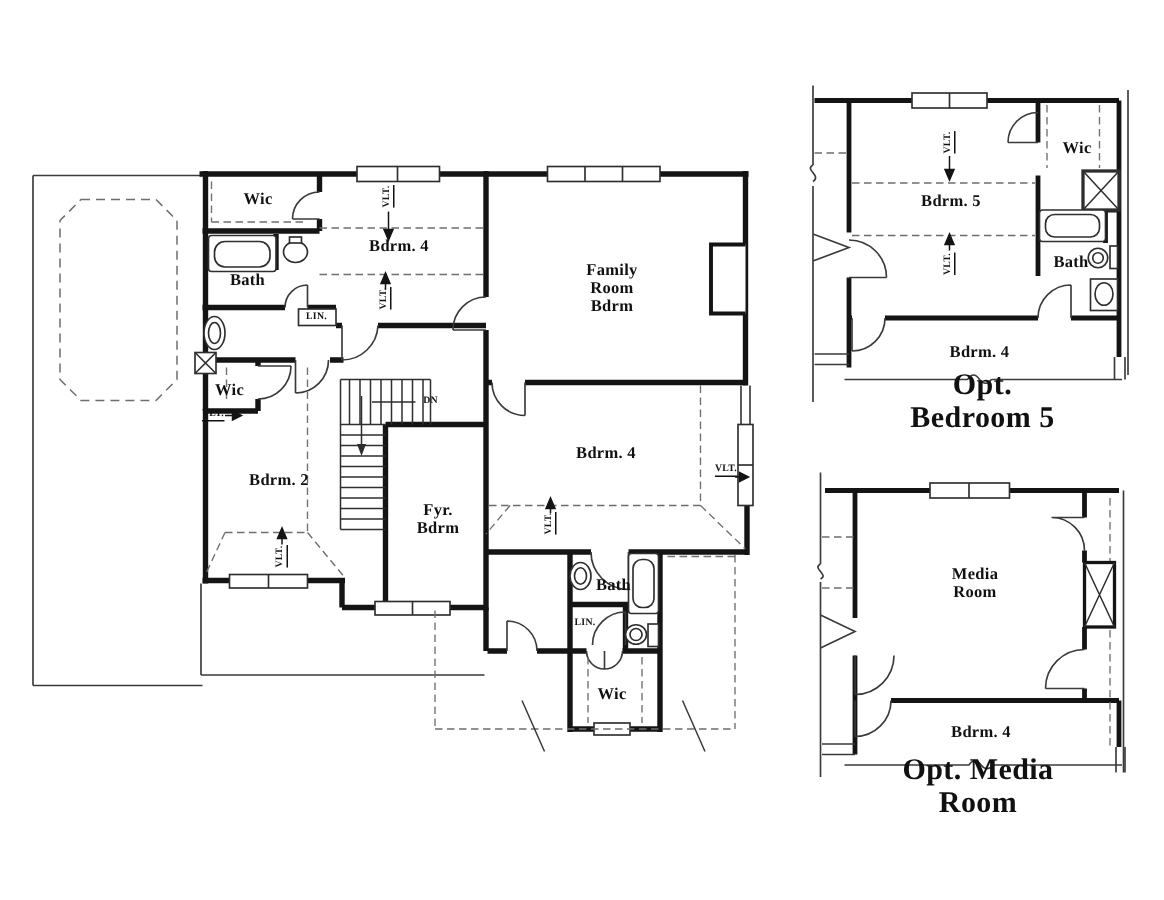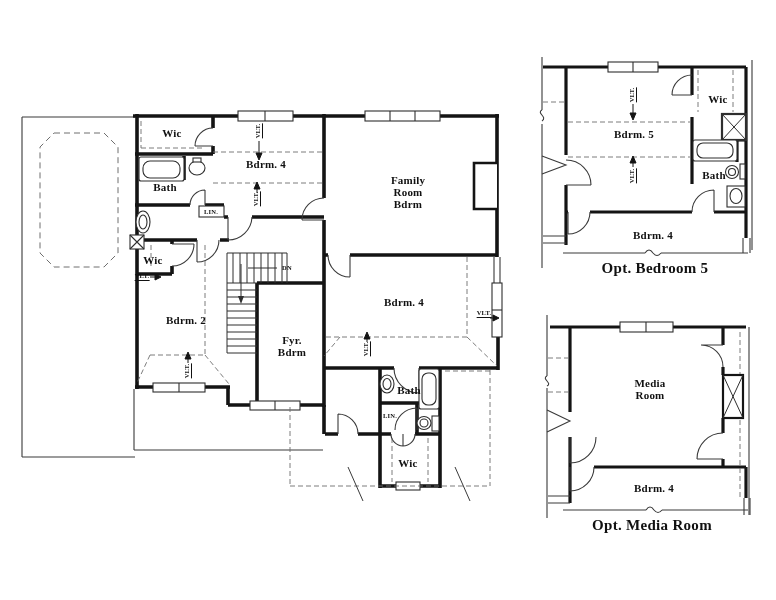--- a/index.html
+++ b/index.html
@@ -1,21 +1,21 @@
 <!DOCTYPE html>
 <html><head>
 <meta charset="utf-8">
 <style>
   html,body{margin:0;padding:0;background:#fff;}
   .stage{position:relative;width:776px;height:600px;background:#ffffff;overflow:hidden;
          font-family:"Liberation Serif","DejaVu Serif",serif;color:#111;}
   svg{position:absolute;left:0;top:0;}
   .lbl{position:absolute;transform:translate(-50%,-50%);font-weight:700;text-align:center;
        white-space:pre-line;line-height:1.08;font-size:11px;letter-spacing:.2px;}
-  .lbl.cap{font-size:15px;letter-spacing:.3px;font-family:Liberation Serif, serif;}
+  .lbl.cap{font-size:20px;letter-spacing:.3px;font-family:Liberation Serif, serif;}
   .lbl.sm{font-size:6.5px;letter-spacing:.2px;line-height:1;}
   .lbl.vlt{font-size:6.5px;border-bottom:1px solid #111;padding-bottom:.5px;line-height:1;}
   .lbl.rot{transform:translate(-50%,-50%) rotate(-90deg);}
 </style>
 </head>
 <body>
 
 <div class="stage">
 
 <svg width="776" height="600" viewBox="0 0 776 600">

